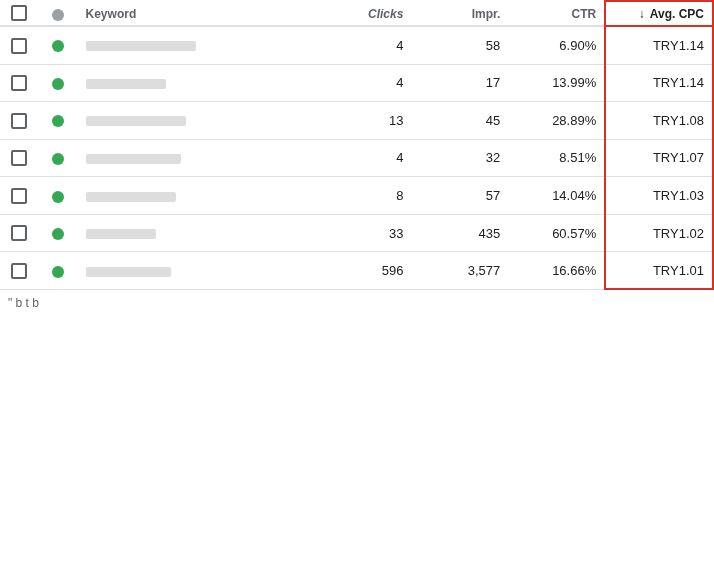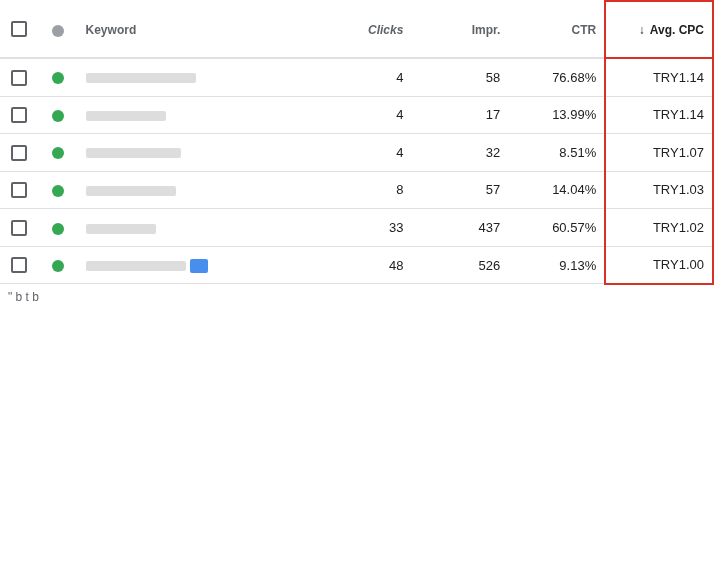--- a/index.html
+++ b/index.html
@@ -10,21 +10,21 @@
       color: #202124;
     }
     table {
       width: 714px;
       border-collapse: collapse;
     }
     thead tr {
       border-bottom: 2px solid #e0e0e0;
     }
     thead th {
-      padding: 20px 8px;
+      padding: 4px 8px;
       text-align: right;
       font-weight: 600;
       color: #5f6368;
       font-size: 12px;
       white-space: nowrap;
       vertical-align: bottom;
     }
     thead th.keyword-col {
       text-align: left;
     }
@@ -154,67 +154,76 @@
       </th>
     </tr>
   </thead>
   <tbody id="table-body">
   <tr>
         <td class="checkbox-col"><span class="checkbox"></span></td>
         <td class="status-col"><span class="status-dot green"></span></td>
         <td class="keyword-col"><span class="keyword-text" style="width:110px; background: #bbb; opacity:0.5;"></span></td>
         <td>4</td>
         <td>58</td>
-        <td>76.68%</td>
+        <td>6.90%</td>
         <td class="avg-cpc-col">TRY1.14</td>
       </tr>
       <tr>
         <td class="checkbox-col"><span class="checkbox"></span></td>
         <td class="status-col"><span class="status-dot green"></span></td>
         <td class="keyword-col"><span class="keyword-text" style="width:80px; background: #bbb; opacity:0.5;"></span></td>
         <td>4</td>
         <td>17</td>
         <td>13.99%</td>
         <td class="avg-cpc-col">TRY1.14</td>
       </tr>
       <tr>
         <td class="checkbox-col"><span class="checkbox"></span></td>
         <td class="status-col"><span class="status-dot green"></span></td>
+        <td class="keyword-col"><span class="keyword-text" style="width:100px; background: #bbb; opacity:0.5;"></span></td>
+        <td>13</td>
+        <td>45</td>
+        <td>28.89%</td>
+        <td class="avg-cpc-col">TRY1.08</td>
+      </tr>
+      <tr>
+        <td class="checkbox-col"><span class="checkbox"></span></td>
+        <td class="status-col"><span class="status-dot green"></span></td>
         <td class="keyword-col"><span class="keyword-text" style="width:95px; background: #bbb; opacity:0.5;"></span></td>
         <td>4</td>
         <td>32</td>
         <td>8.51%</td>
         <td class="avg-cpc-col">TRY1.07</td>
       </tr>
       <tr>
         <td class="checkbox-col"><span class="checkbox"></span></td>
         <td class="status-col"><span class="status-dot green"></span></td>
         <td class="keyword-col"><span class="keyword-text" style="width:90px; background: #bbb; opacity:0.5;"></span></td>
         <td>8</td>
         <td>57</td>
         <td>14.04%</td>
         <td class="avg-cpc-col">TRY1.03</td>
       </tr>
       <tr>
         <td class="checkbox-col"><span class="checkbox"></span></td>
         <td class="status-col"><span class="status-dot green"></span></td>
         <td class="keyword-col"><span class="keyword-text" style="width:70px; background: #bbb; opacity:0.5;"></span></td>
         <td>33</td>
-        <td>437</td>
+        <td>435</td>
         <td>60.57%</td>
         <td class="avg-cpc-col">TRY1.02</td>
       </tr>
       <tr>
         <td class="checkbox-col"><span class="checkbox"></span></td>
         <td class="status-col"><span class="status-dot green"></span></td>
-        <td class="keyword-col"><span class="keyword-text" style="width:100px; background: #bbb; opacity:0.5;"></span><span style="display:inline-block; width:18px; height:14px; background:#1a73e8; border-radius:2px; margin-left:4px; opacity:0.8; vertical-align:middle;"></span></td>
-        <td>48</td>
-        <td>526</td>
-        <td>9.13%</td>
-        <td class="avg-cpc-col" style="border-bottom: 2.5px solid rgb(217, 48, 37);">TRY1.00</td>
+        <td class="keyword-col"><span class="keyword-text" style="width:85px; background: #bbb; opacity:0.5;"></span></td>
+        <td>596</td>
+        <td>3,577</td>
+        <td>16.66%</td>
+        <td class="avg-cpc-col">TRY1.01</td>
       </tr>
     </tbody>
   <tfoot>
     <tr>
       <td colspan="3">" b     t  b</td>
       <td colspan="4"></td>
     </tr>
   </tfoot>
 </table>
 

